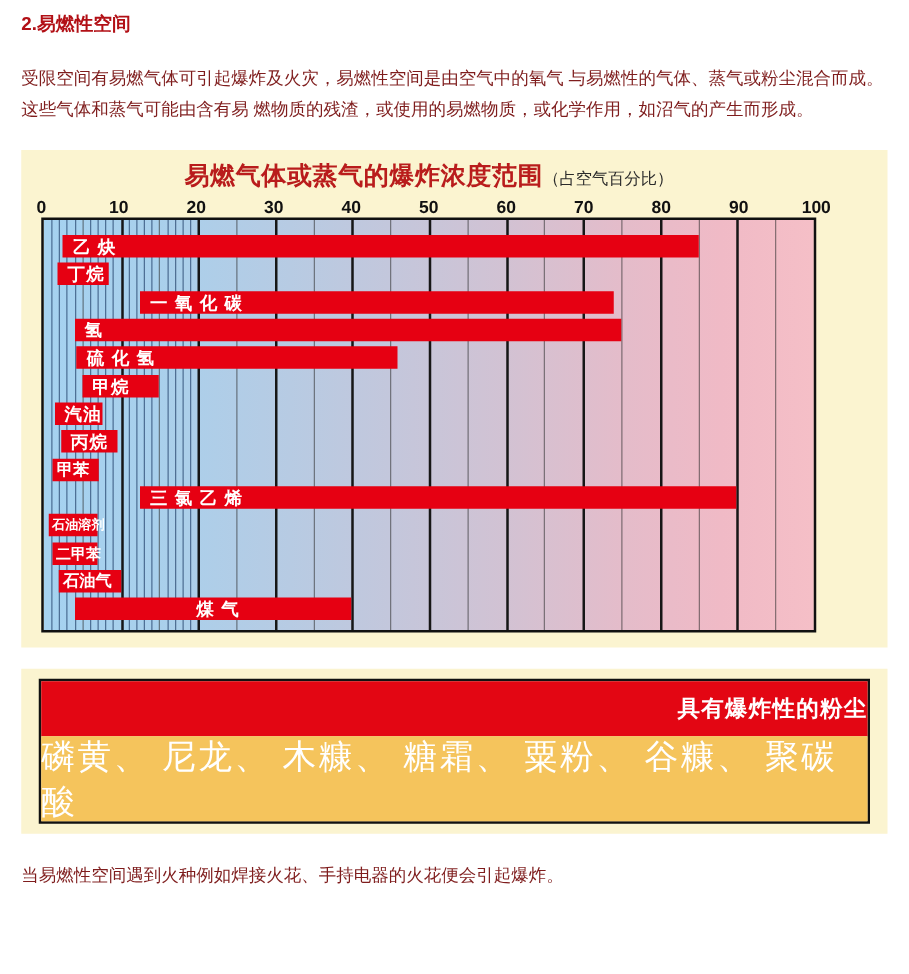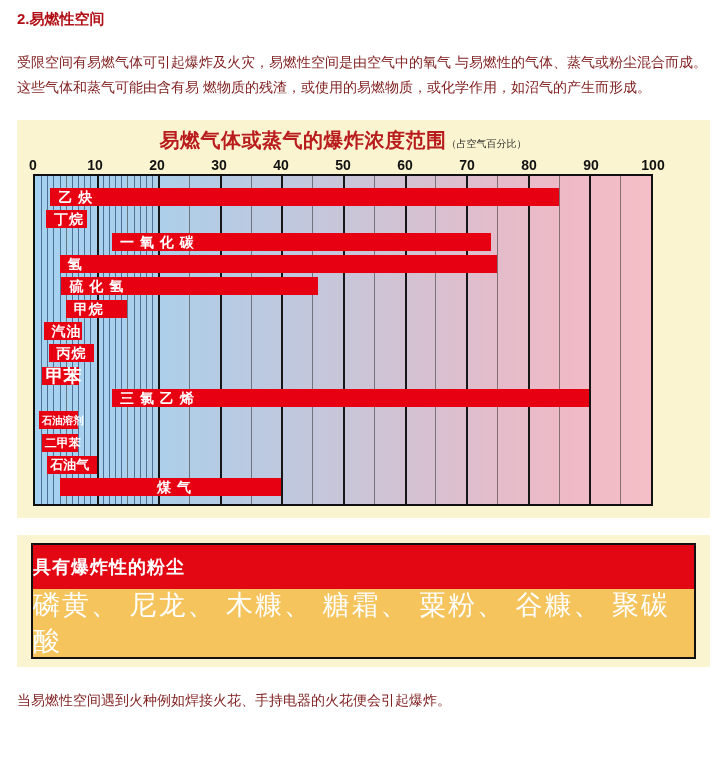--- a/index.html
+++ b/index.html
@@ -22,21 +22,21 @@
 
   
   .chart-card{
     margin-top:20px;background:#fbf4d0;width:693px;box-sizing:border-box;
     padding:7px 0 12px 16px;
   }
   .chart-title-row{
     width:620px;text-align:center;margin-bottom:3px;white-space:nowrap;
   }
   .chart-title{font-size:20px;font-weight:bold;color:#b91c1c;letter-spacing:.5px;}
-  .chart-subtitle{font-size:10px;font-weight:normal;color:#2a2a2a;}
+  .chart-subtitle{font-size:13px;font-weight:normal;color:#2a2a2a;}
   .axis-labels{
     position:relative;width:620px;height:17px;
     font-size:14px;font-weight:bold;color:#111;
   }
   .axis-labels span{
     position:absolute;top:0;transform:translateX(-50%);
   }
   .plot{
     position:relative;width:620px;height:332px;box-sizing:border-box;
     border:2px solid #101010;
@@ -58,21 +58,21 @@
     padding-left:8px;line-height:18px;
   }
 
   
   .dust-card{
     margin-top:17px;background:#fbf4d0;width:693px;box-sizing:border-box;
     padding:8px 14px;
   }
   .dust-inner{border:2px solid #111;}
   .dust-header{
-    background:#e30613;height:44px;display:flex;align-items:center;justify-content:flex-start;
+    background:#e30613;height:44px;display:flex;align-items:center;justify-content:flex-end;
   }
   .dust-header-label{color:#fff;font-weight:bold;font-size:18px;letter-spacing:1px;}
   .dust-body{
     background:#f5c45c;height:68px;display:flex;align-items:center;justify-content:center;
     overflow:hidden;
   }
   .dust-items{color:#fff;font-size:27px;letter-spacing:2px;font-weight:500;}
 </style>
 </head>
 <body>
@@ -154,21 +154,21 @@
         <div class="bar" style="left: 5%; width: 10%; top: 123.75px; background: rgb(230, 0, 18);">
           <span class="bar-label">甲烷</span>
         </div>
         <div class="bar" style="left: 1.4%; width: 6.2%; top: 146.1px; background: rgb(230, 0, 18);">
           <span class="bar-label">汽油</span>
         </div>
         <div class="bar" style="left: 2.2%; width: 7.3%; top: 168.45px; background: rgb(230, 0, 18);">
           <span class="bar-label">丙烷</span>
         </div>
         <div class="bar" style="left: 1.2%; width: 5.9%; top: 190.8px; background: rgb(230, 0, 18);">
-          <span class="bar-label" style="font-size: 18px; letter-spacing: 0px; padding-left: 3px; text-align: center;">甲苯</span>
+          <span class="bar-label" style="font-size: 13px; letter-spacing: 0px; padding-left: 3px; text-align: center;">甲苯</span>
         </div>
         <div class="bar" style="left: 12.5%; width: 77.5%; top: 213.15px; background: rgb(230, 0, 18);">
           <span class="bar-label">三 氯 乙 烯</span>
         </div>
         <div class="bar" style="left: 0.6%; width: 6.4%; top: 235.5px; background: rgb(230, 0, 18);">
           <span class="bar-label" style="font-size: 10.5px; letter-spacing: 0px; padding-left: 3px;">石油溶剂</span>
         </div>
         <div class="bar" style="left: 1.1%; width: 5.9%; top: 257.85px; background: rgb(230, 0, 18);">
           <span class="bar-label" style="font-size: 12px; letter-spacing: 0px; padding-left: 3px;">二甲苯</span>
         </div>

